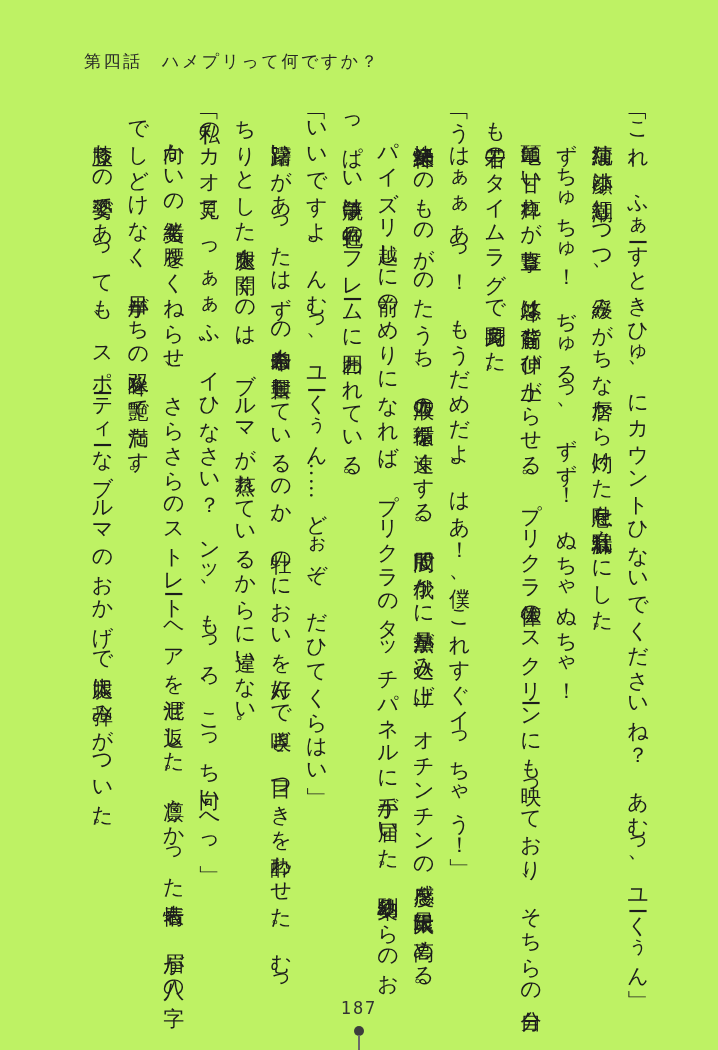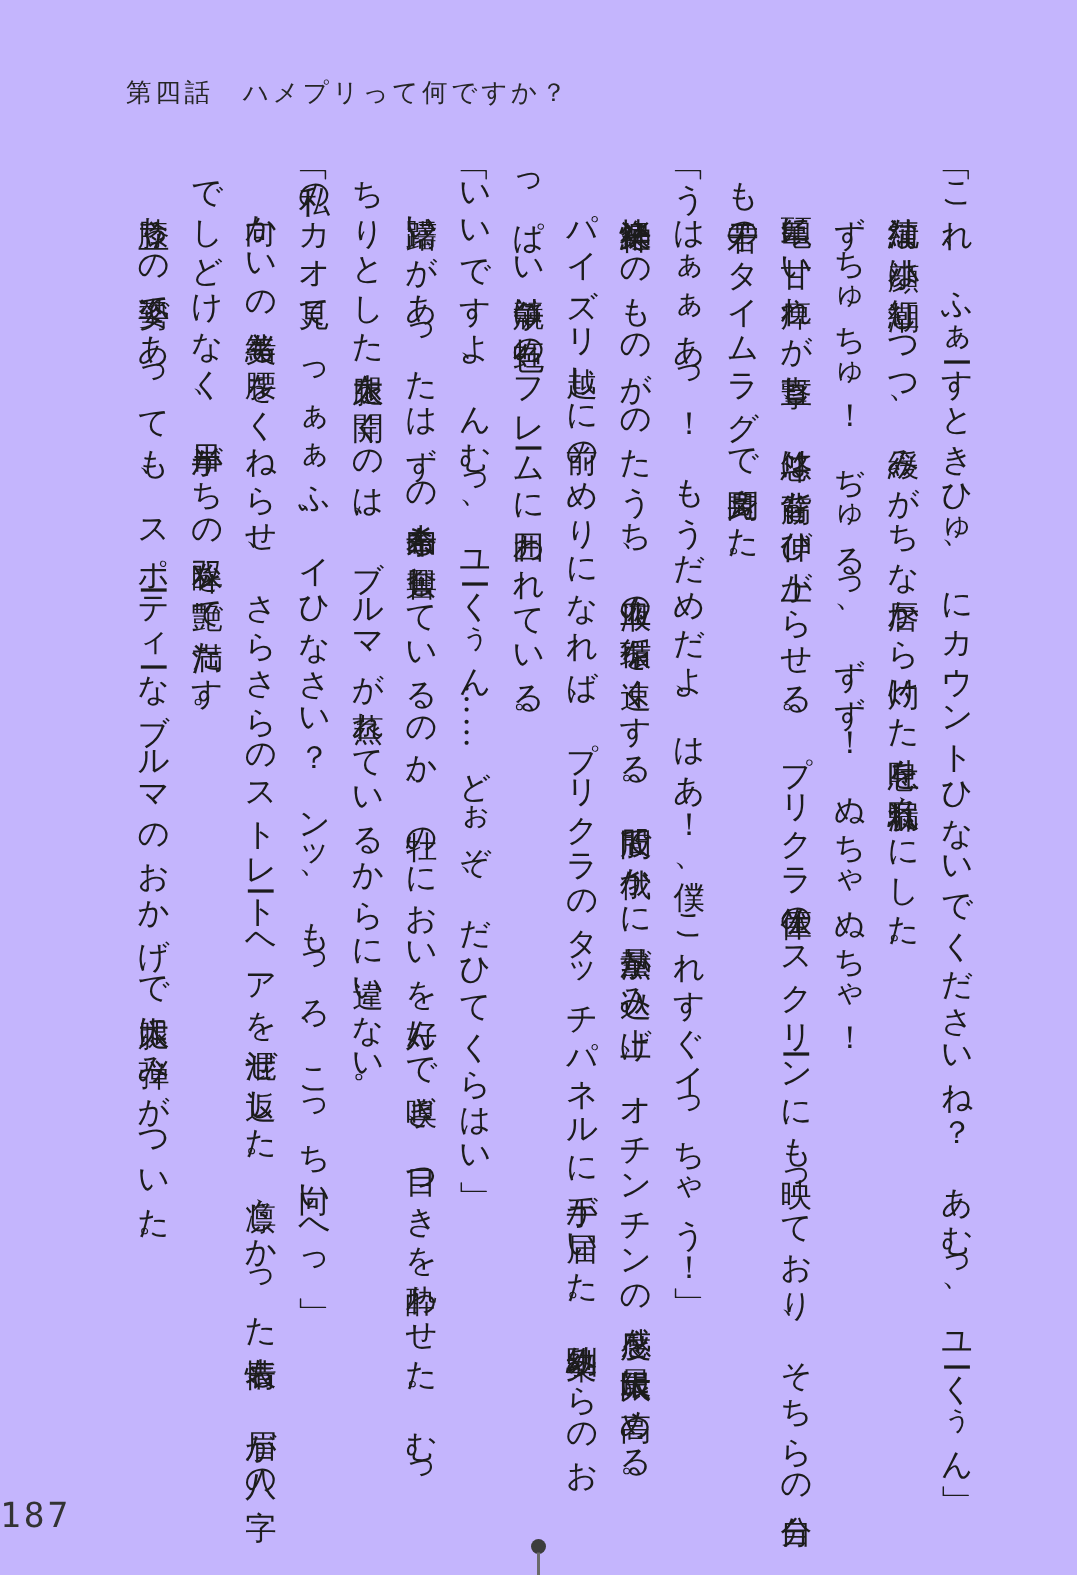--- a/index.html
+++ b/index.html
@@ -3,21 +3,21 @@
 <meta charset="utf-8">
 <style>
   * { margin: 0; padding: 0; box-sizing: border-box; }
   html, body { width: 718px; height: 1050px; }
   body { background: #ffffff; }
 
   .page {
     position: relative;
     width: 718px;
     height: 1050px;
-    background: #c4b5fd;
+    background: #bef264;
     color: #1c1c1c;
     font-family: "DejaVu Serif", "Liberation Serif", serif;
     overflow: hidden;
   }
 
   .running-header {
     position: absolute;
     top: 50px;
     left: 84px;
     font-size: 17px;
@@ -50,22 +50,23 @@
     left: 0;
     top: 996px;
     width: 718px;
     height: 54px;
   }
   .page-number {
     position: absolute;
     top: 2px;
     left: 0;
     width: 100%;
+    text-align: center;
     font-family: "DejaVu Sans Mono", "Liberation Mono", monospace;
-    font-size: 23px;
+    font-size: 17px;
     letter-spacing: 2px;
     color: #333333;
   }
   .pin-mark {
     position: absolute;
     left: 353px;
     top: 30px;
     width: 12px;
     height: 24px;
   }

